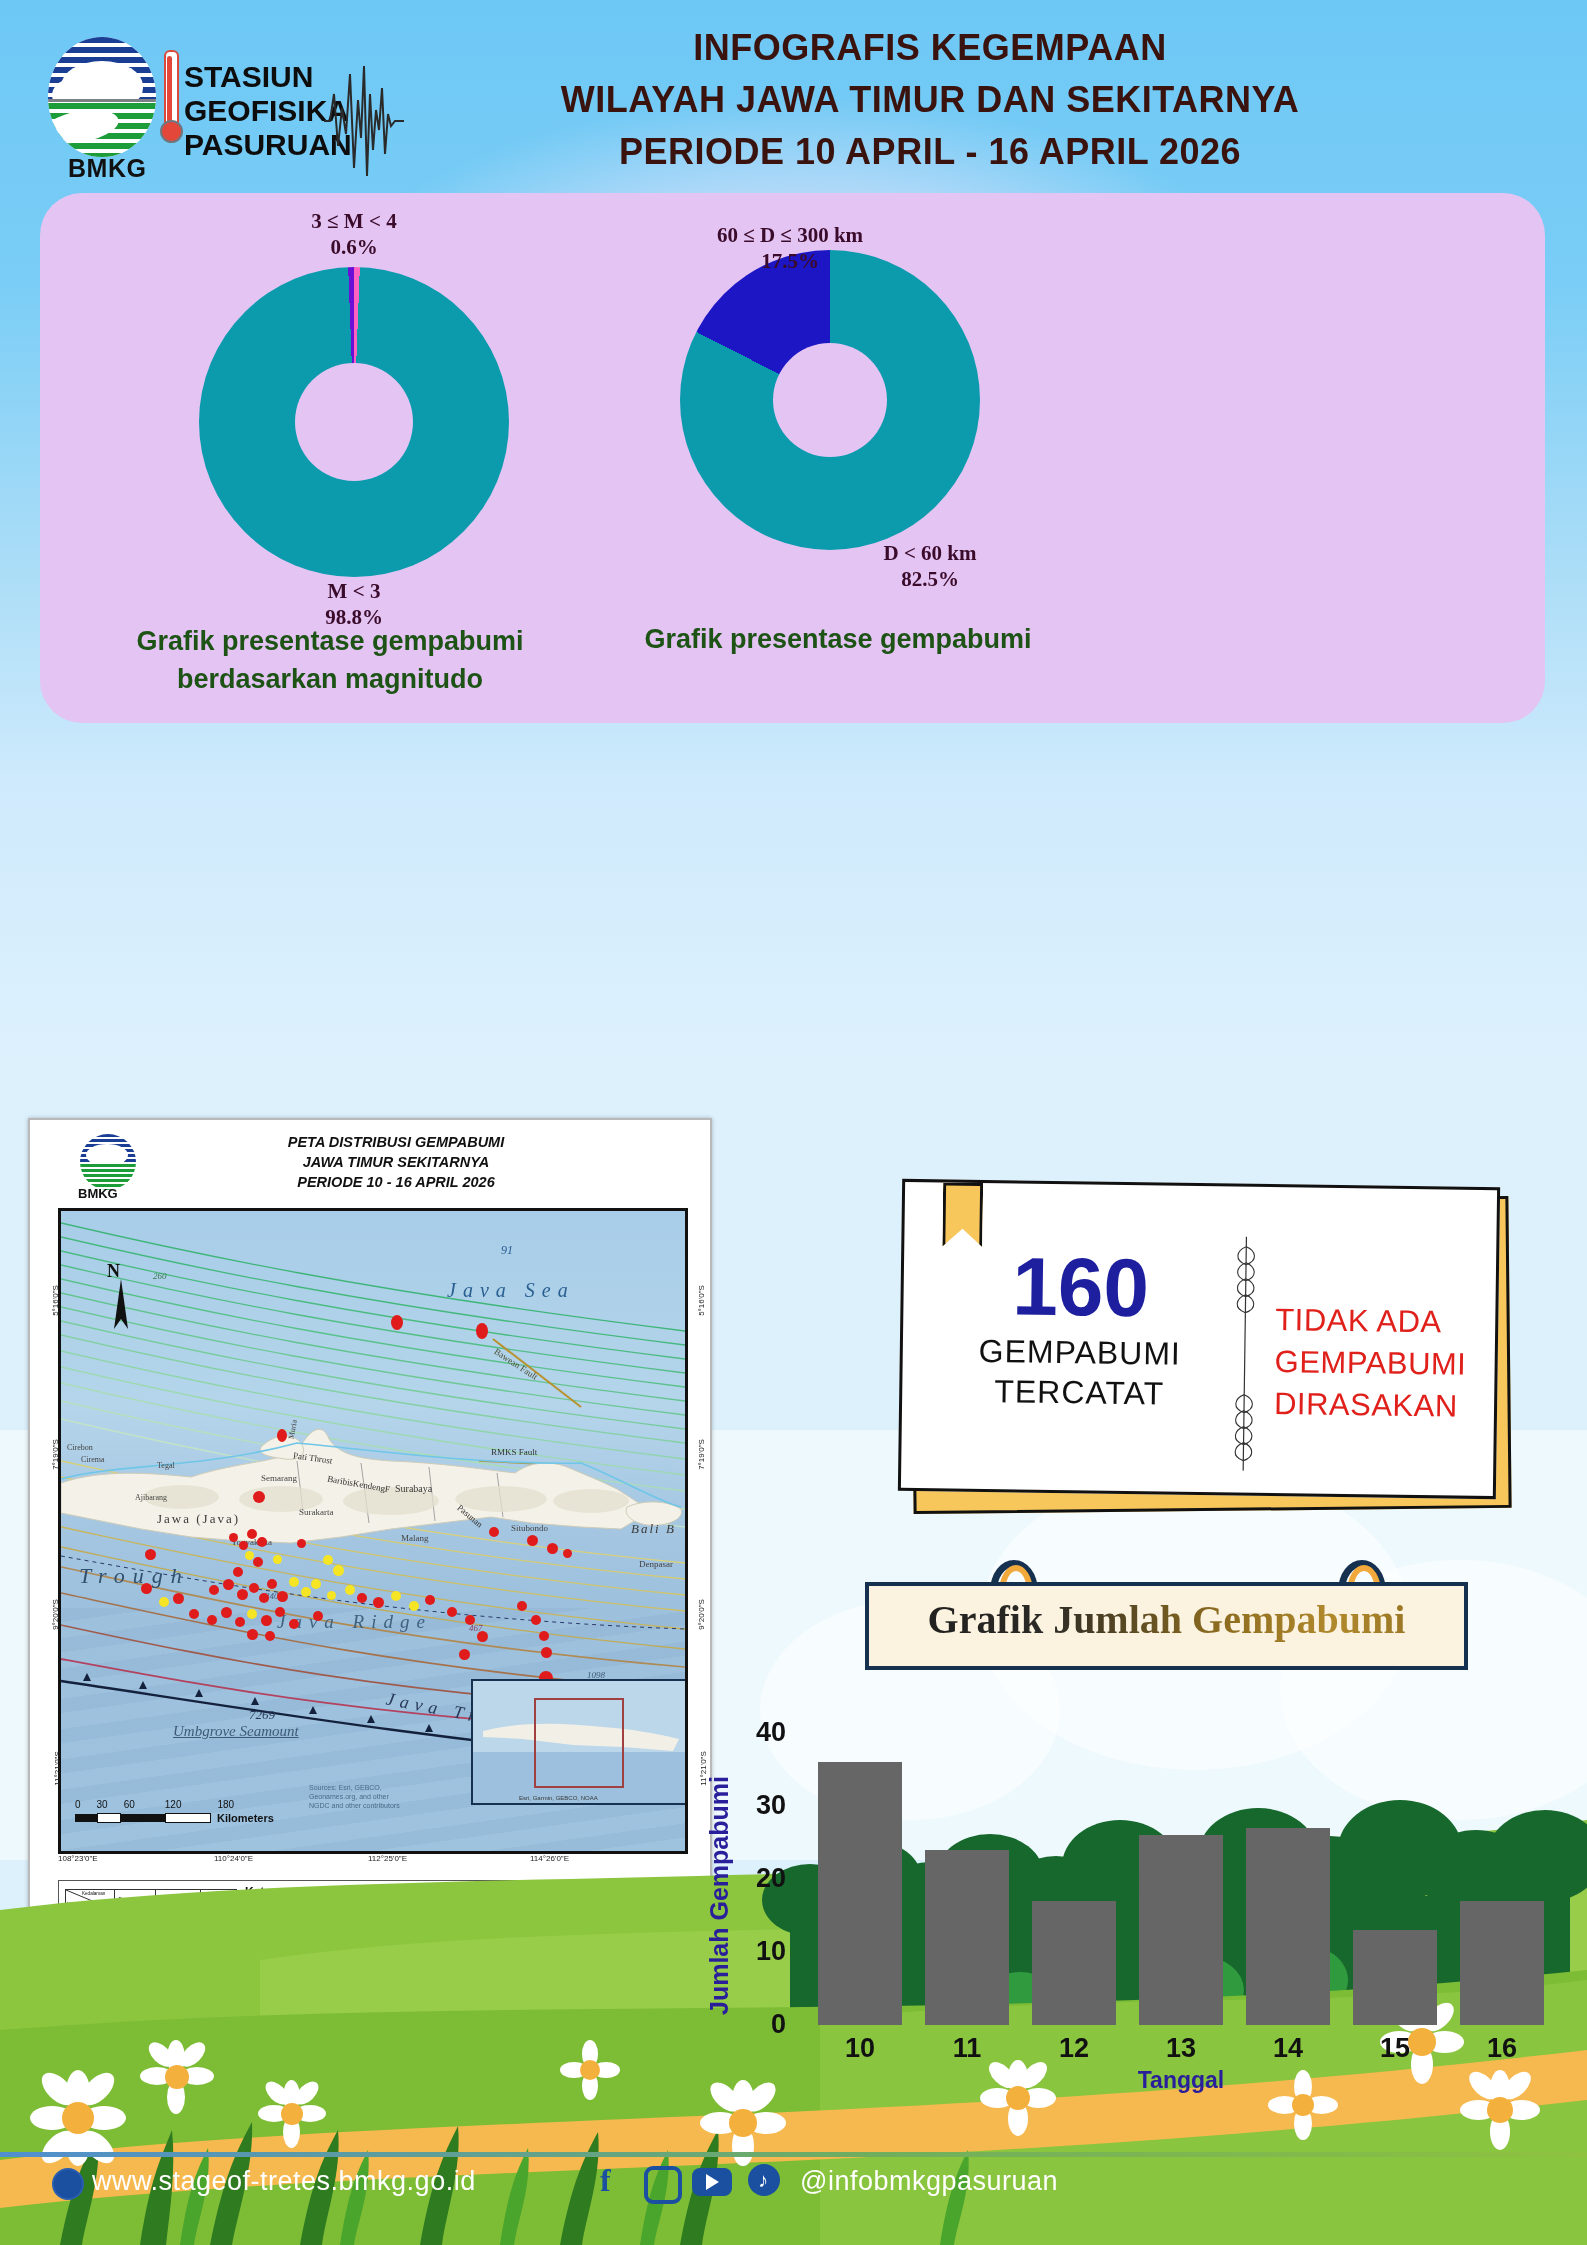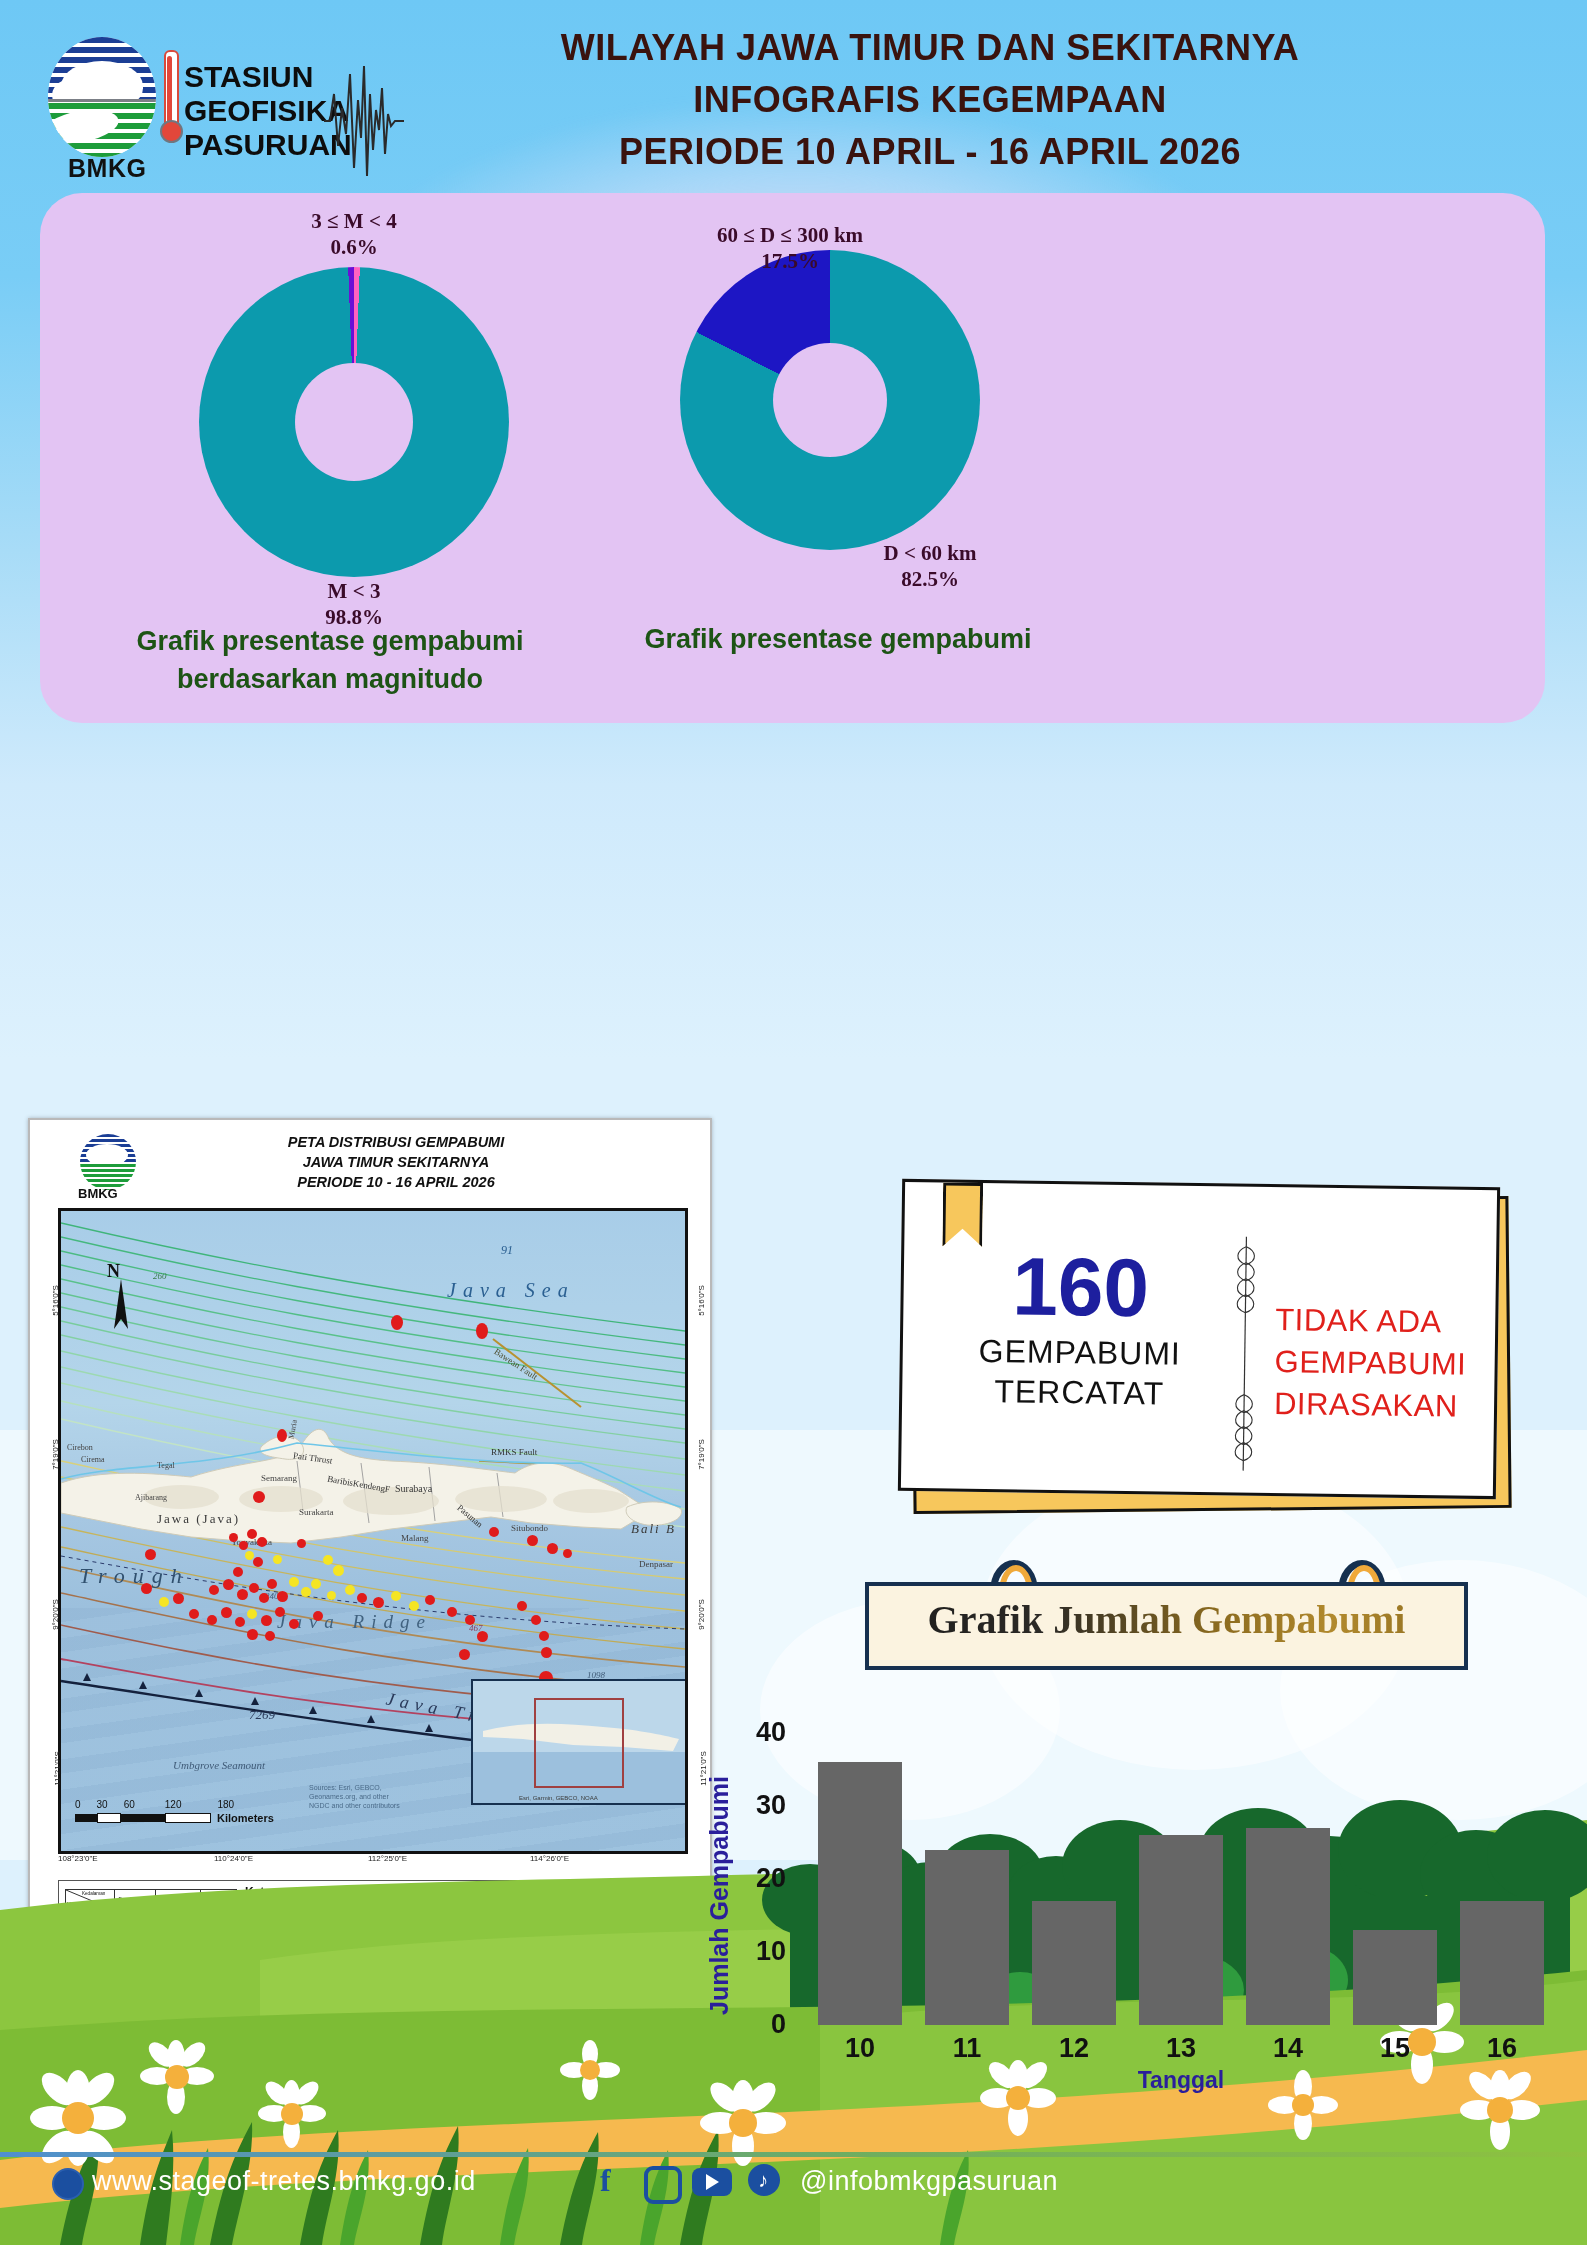--- a/index.html
+++ b/index.html
@@ -151,22 +151,22 @@
     <div>STASIUN</div>
     <div>GEOFISIKA</div>
     <div>PASURUAN</div>
   </div>
   <svg class="wave" viewBox="0 0 88 115" preserveAspectRatio="none">
     <polyline points="4,57 10,57 14,30 18,82 22,44 26,70 30,10 34,104 38,36 41,74 44,2 47,112 50,30 53,86 56,46 59,66 62,24 65,90 68,50 71,62 75,57 84,57" fill="none" stroke="#2a2a2a" stroke-width="2"></polyline>
   </svg>
 </div>
 
 <div class="header-title">
+  <div>INFOGRAFIS KEGEMPAAN</div>
   <div>WILAYAH JAWA TIMUR DAN SEKITARNYA</div>
-  <div>INFOGRAFIS KEGEMPAAN</div>
   <div>PERIODE 10 APRIL - 16 APRIL 2026</div>
 </div>
 
 <div class="card-mask"></div>
 
 <div class="donut" style="left:199px;top:267px;width:310px;height:310px;
      background:conic-gradient(from 0deg,#ff62c0 0deg 2.16deg,#0c9aad 2.16deg 357.84deg,#6a0fd6 357.84deg 360deg);">
   <div class="hole"></div>
 </div>
 <div class="pielbl" style="left:204px;top:208px;width:300px;">
@@ -304,21 +304,21 @@
     <div class="sea-lbl" style="left:386px;top:68px;font-size:20px;letter-spacing:7px;">Java Sea</div>
     <div class="sea-lbl" style="left:18px;top:352px;font-size:22px;letter-spacing:8px;color:#30506e;">Trough</div>
     <div class="sea-lbl" style="left:216px;top:400px;font-size:19px;letter-spacing:7px;color:#41627f;">Java Ridge</div>
     <div class="sea-lbl" style="left:324px;top:492px;font-size:18px;letter-spacing:6px;color:#2a3a5a;transform:rotate(11deg);">Java Trench</div>
     <div class="sea-lbl" style="left:430px;top:148px;font-size:9px;font-style:normal;color:#4a4a2a;transform:rotate(33deg);">Bawean Fault</div>
     <div class="sea-lbl" style="left:430px;top:236px;font-size:9px;font-style:normal;color:#333;">RMKS Fault</div>
     <div class="sea-lbl" style="left:232px;top:242px;font-size:9px;font-style:normal;color:#333;transform:rotate(8deg);">Pati Thrust</div>
     <div class="sea-lbl" style="left:266px;top:268px;font-size:9px;font-style:normal;color:#333;transform:rotate(10deg);">BaribisKendengF</div>
     <div class="sea-lbl" style="left:394px;top:300px;font-size:9px;font-style:normal;color:#333;transform:rotate(40deg);">Pasunan</div>
     <div class="sea-lbl" style="left:96px;top:300px;font-size:13px;font-style:normal;color:#3a3a3a;letter-spacing:2px;">Jawa (Java)</div>
-    <div class="sea-lbl" style="left:112px;top:548px;font-size:11px;color:#3f5a77;">Umbgrove Seamount</div>
+    <div class="sea-lbl" style="left:112px;top:512px;font-size:15px;color:#3f5a77;text-decoration:underline;">Umbgrove Seamount</div>
 
     <div class="sea-lbl" style="left:6px;top:232px;font-size:8px;font-style:normal;color:#444;">Cirebon</div>
     <div class="sea-lbl" style="left:20px;top:244px;font-size:8px;font-style:normal;color:#444;">Cirema</div>
     <div class="sea-lbl" style="left:96px;top:250px;font-size:8px;font-style:normal;color:#444;">Tegal</div>
     <div class="sea-lbl" style="left:200px;top:262px;font-size:9px;font-style:normal;color:#444;">Semarang</div>
     <div class="sea-lbl" style="left:334px;top:272px;font-size:10px;font-style:normal;color:#3a3a3a;">Surabaya</div>
     <div class="sea-lbl" style="left:238px;top:296px;font-size:9px;font-style:normal;color:#444;">Surakarta</div>
     <div class="sea-lbl" style="left:170px;top:326px;font-size:9px;font-style:normal;color:#444;">Yogyakarta</div>
     <div class="sea-lbl" style="left:340px;top:322px;font-size:9px;font-style:normal;color:#444;">Malang</div>
     <div class="sea-lbl" style="left:450px;top:312px;font-size:9px;font-style:normal;color:#444;">Situbondo</div>

